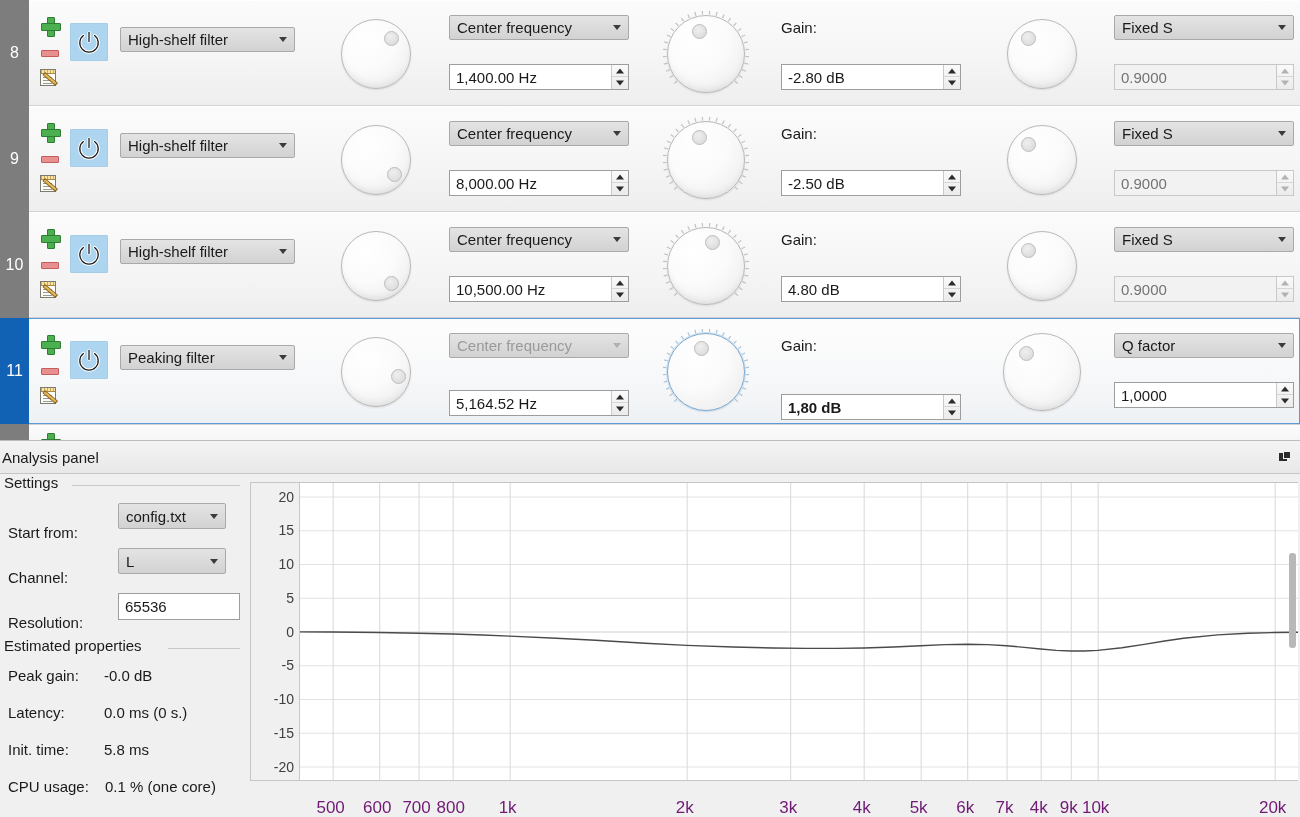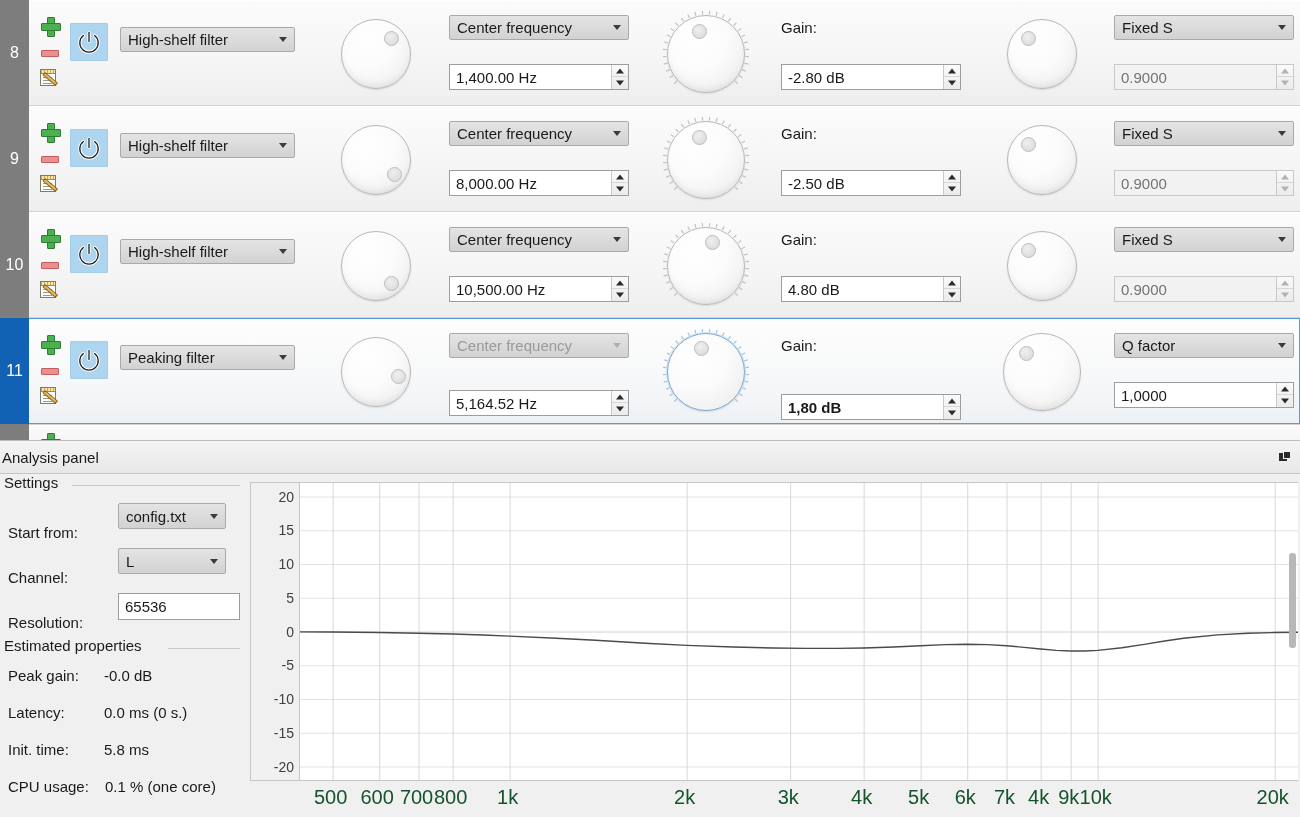--- a/index.html
+++ b/index.html
@@ -224,22 +224,22 @@
     font-size: 14px; color: #404040; white-space: nowrap;
   }
   .plot {
     position: absolute; left: 48px; top: 0; width: 999px; height: 297px;
     background: #ffffff; border-left: 1px solid #c6c6c6;
     overflow: hidden;
   }
   .plot svg { position: absolute; left: 0; top: 0; }
   .xaxis { position: absolute; left: 10px; top: 308px; width: 1048px; height: 26px; }
   .xaxis span {
-    position: absolute; top: 4px; transform: translateX(-50%);
-    font-size: 20px; color: #14532d; white-space: nowrap;
+    position: absolute; top: 16px; transform: translateX(-50%);
+    font-size: 17px; color: #701a75; white-space: nowrap;
   }
   .scrollbar {
     position: absolute; right: 1px; top: 70px; width: 7px; height: 95px;
     background: #b8b8b8; border-radius: 3px;
   }
 </style>
 </head>
 <body>
 
 <div id="app">

